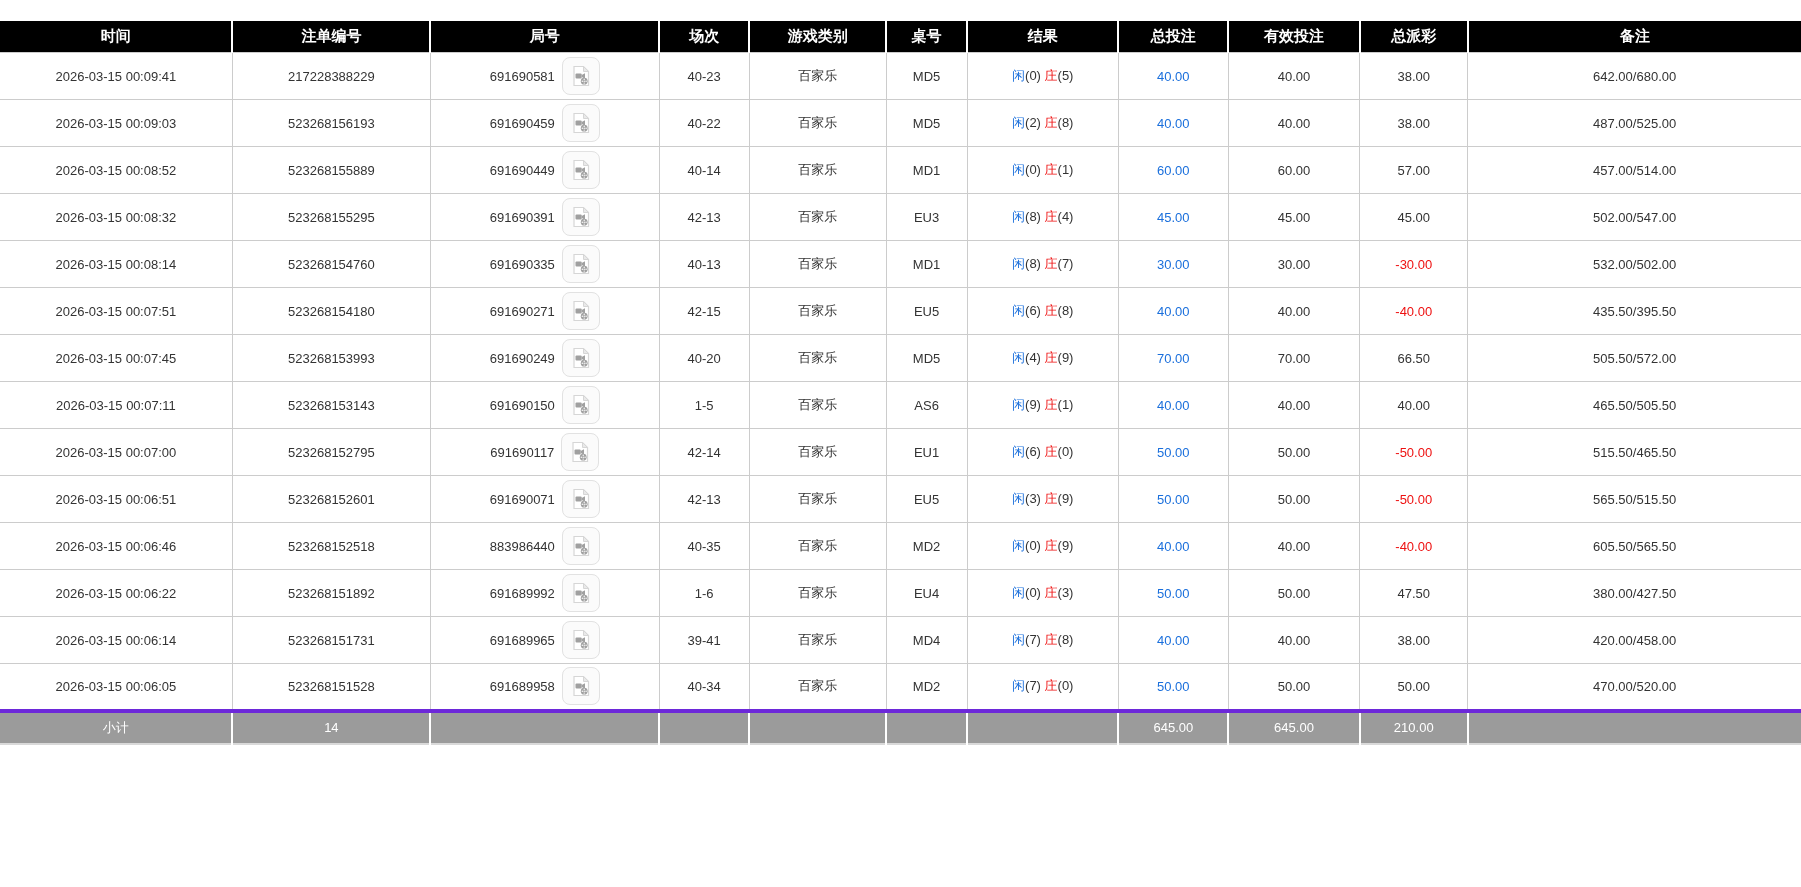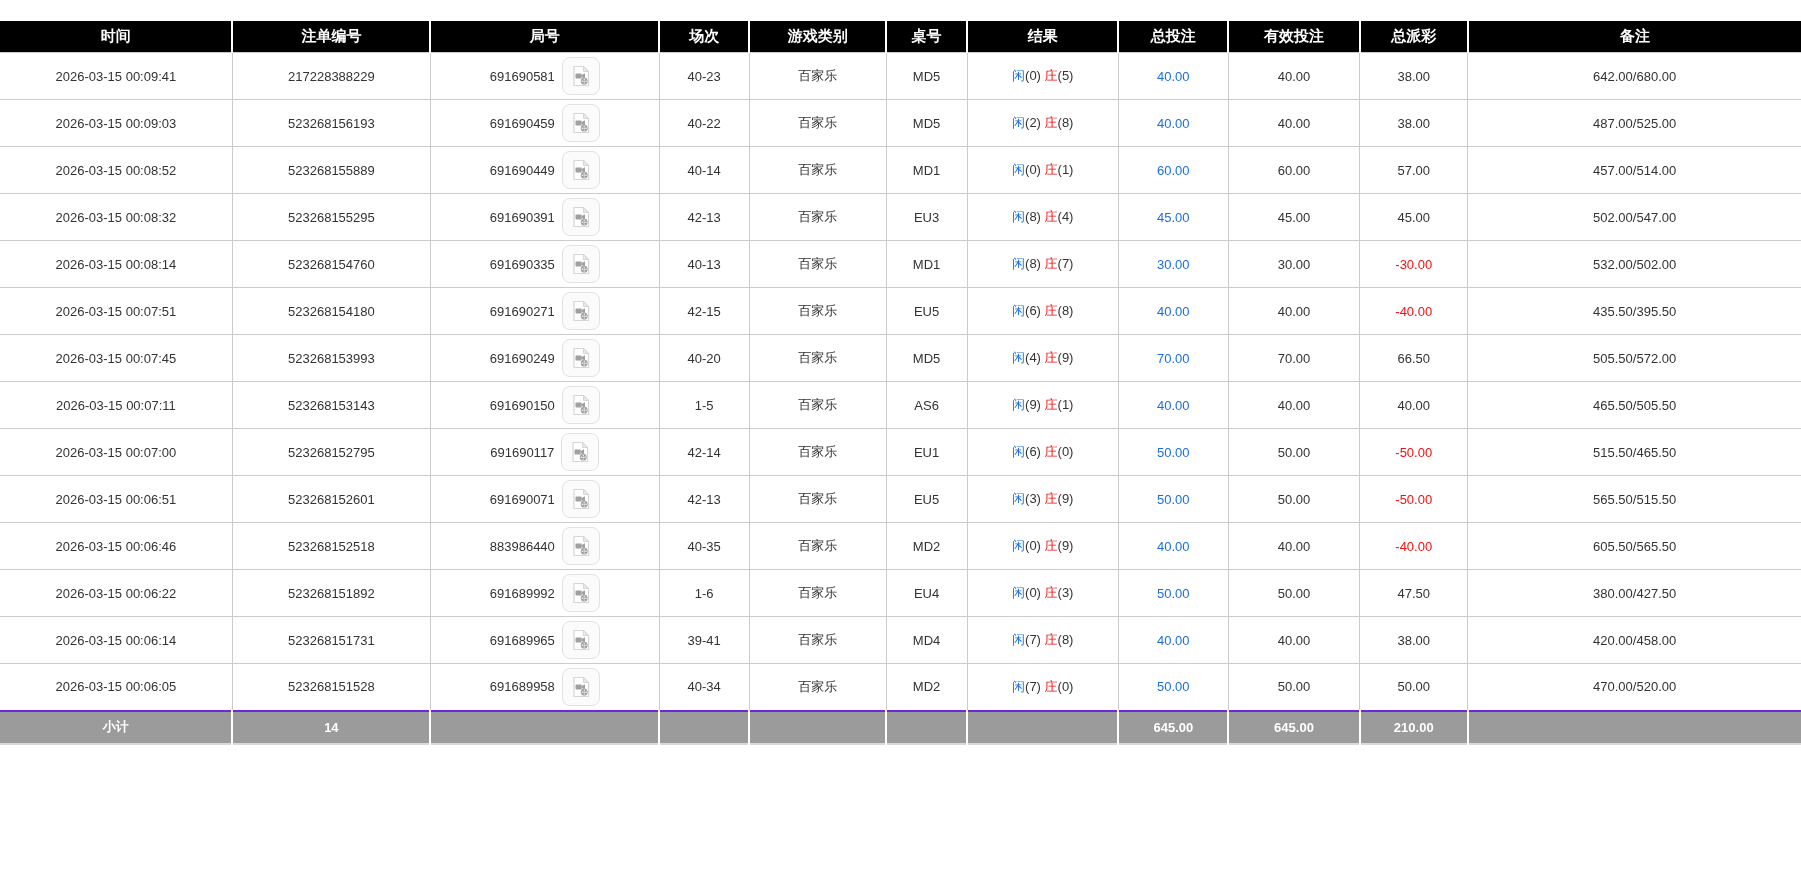--- a/index.html
+++ b/index.html
@@ -67,26 +67,26 @@
     justify-content:center;
     padding:0;
     cursor:pointer;
     flex:0 0 auto;
   }
   .video-btn svg{display:block;}
   tfoot td{
     background:var(--footer-bg);
     color:#ffffff;
     font-size:13px;
-    font-weight:bold;
+    font-weight:normal;
     height:33px;
     text-align:center;
     vertical-align:middle;
     border-right:2px solid #ffffff;
-    border-top:2px solid #6d28d9;
+    border-top:4px solid #6d28d9;
     padding:0 4px;
   }
   tfoot td:last-child{border-right:none;}
   tfoot{border-bottom:2px solid #d9d9d9;}
 </style>
 </head>
 <body>
 
 <table>
   <colgroup>

